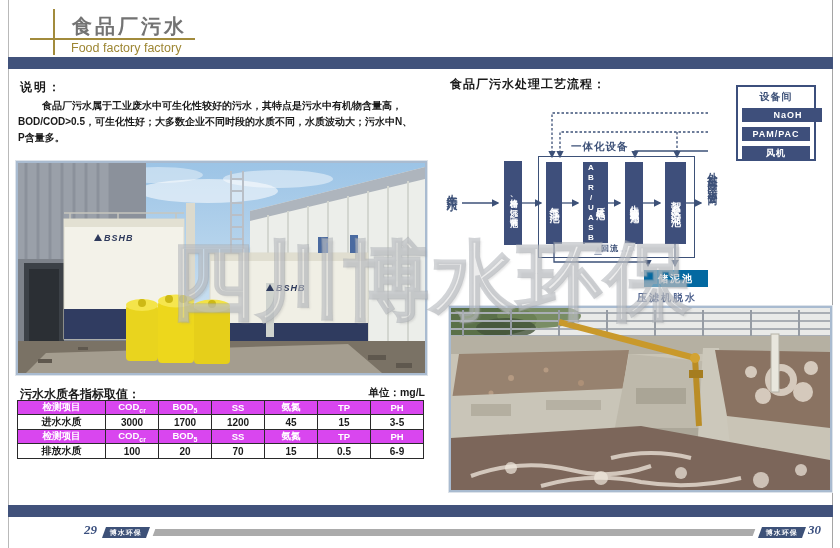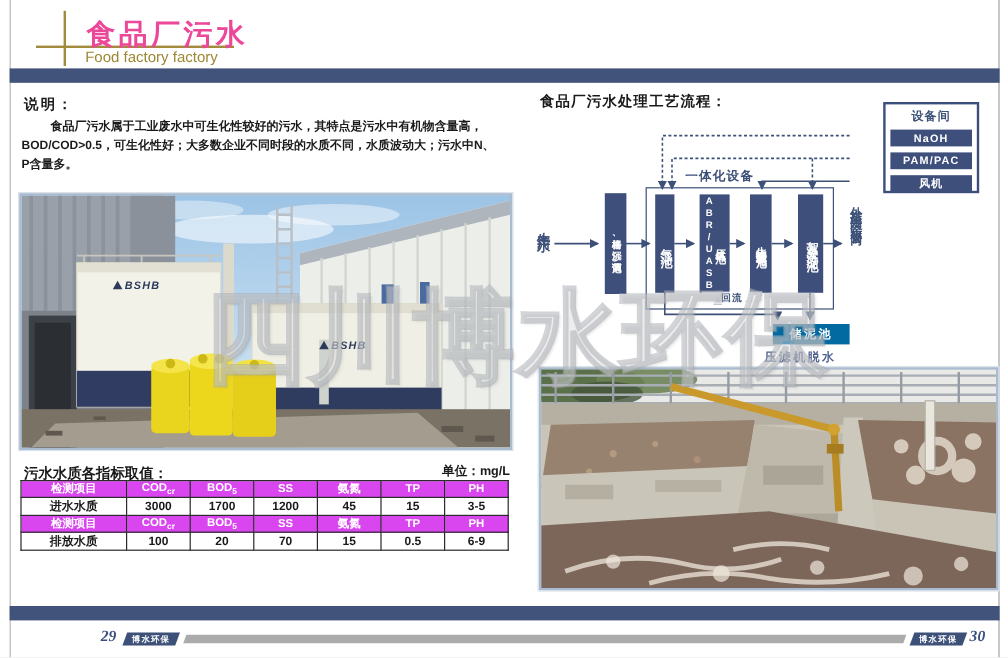--- a/index.html
+++ b/index.html
@@ -4,21 +4,21 @@
 <style>
   html,body{margin:0;padding:0;background:#e8e8e8;}
   #page{position:relative;width:840px;height:548px;background:#ffffff;overflow:hidden;
         font-family:"Liberation Sans","DejaVu Sans",sans-serif;color:#1a1a1a;}
   .abs{position:absolute;}
   
   .edge{position:absolute;top:0;bottom:0;width:1px;background:#b9b9b9;}
   
   #gold-vline{left:53px;top:9px;width:2px;height:46px;background:#a28b3c;}
   #gold-hline{left:30px;top:38px;width:165px;height:2px;background:#a28b3c;}
-  #title-zh{left:72px;top:13px;font-size:24px;font-weight:bold;color:#ec4899;letter-spacing:3px;}
+  #title-zh{left:72px;top:13px;font-size:20px;font-weight:bold;color:#737373;letter-spacing:3px;}
   #title-en{left:71px;top:41px;font-size:12.5px;color:#9d8633;}
   .bluebar{position:absolute;left:8px;width:825px;height:12px;background:#41527b;}
   
   #notes-heading{left:20px;top:79px;font-size:12px;font-weight:bold;letter-spacing:2px;}
   #para{left:18px;top:98px;width:408px;font-size:10px;font-weight:bold;line-height:16px;}
   .pline.indent{padding-left:24px;}
   .photo{position:absolute;border:2px solid #a9bbd0;outline:1px solid #dde3ea;background:#cfd8e2;}
   #photo-left{left:16px;top:161px;width:407px;height:210px;}
   #photo-right{left:449px;top:306px;width:379px;height:182px;}
   .bshb-logo{position:absolute;font-size:9px;font-style:italic;font-weight:bold;color:#2e3a5c;letter-spacing:1px;}
@@ -256,21 +256,21 @@
 
       <path d="M194,174 V181 H158 V178" stroke-dasharray="2.5,2" marker-end="url(#arr)"></path>
 
       <path d="M114,174 V192 H208 V196" marker-end="url(#arr)"></path>
       <path d="M235,174 V196" marker-end="url(#arr)"></path>
     </g>
   </svg>
 
   <div class="abs" id="equip-box" style="z-index:6;margin-left:28px;">
     <div id="equip-label">设备间</div>
-    <div class="equip-item" style="top:21px;">NaOH</div>
+    <div class="equip-item" style="top:21px;padding-left:12px;">NaOH</div>
     <div class="equip-item" style="top:40px;">PAM/PAC</div>
     <div class="equip-item" style="top:59px;">风机</div>
   </div>
 
   <div class="flowtext" style="left:446px;top:179px;z-index:6;">
     <span class="vt" style="font-size:11px;letter-spacing:2px;">生产污水</span>
   </div>
 
   <div class="stage" style="left:504px;top:161px;width:18px;height:84px;z-index:6;">
     <span class="vt" style="font-size:8px;letter-spacing:0.5px;">格栅、沉沙、调节池</span>

